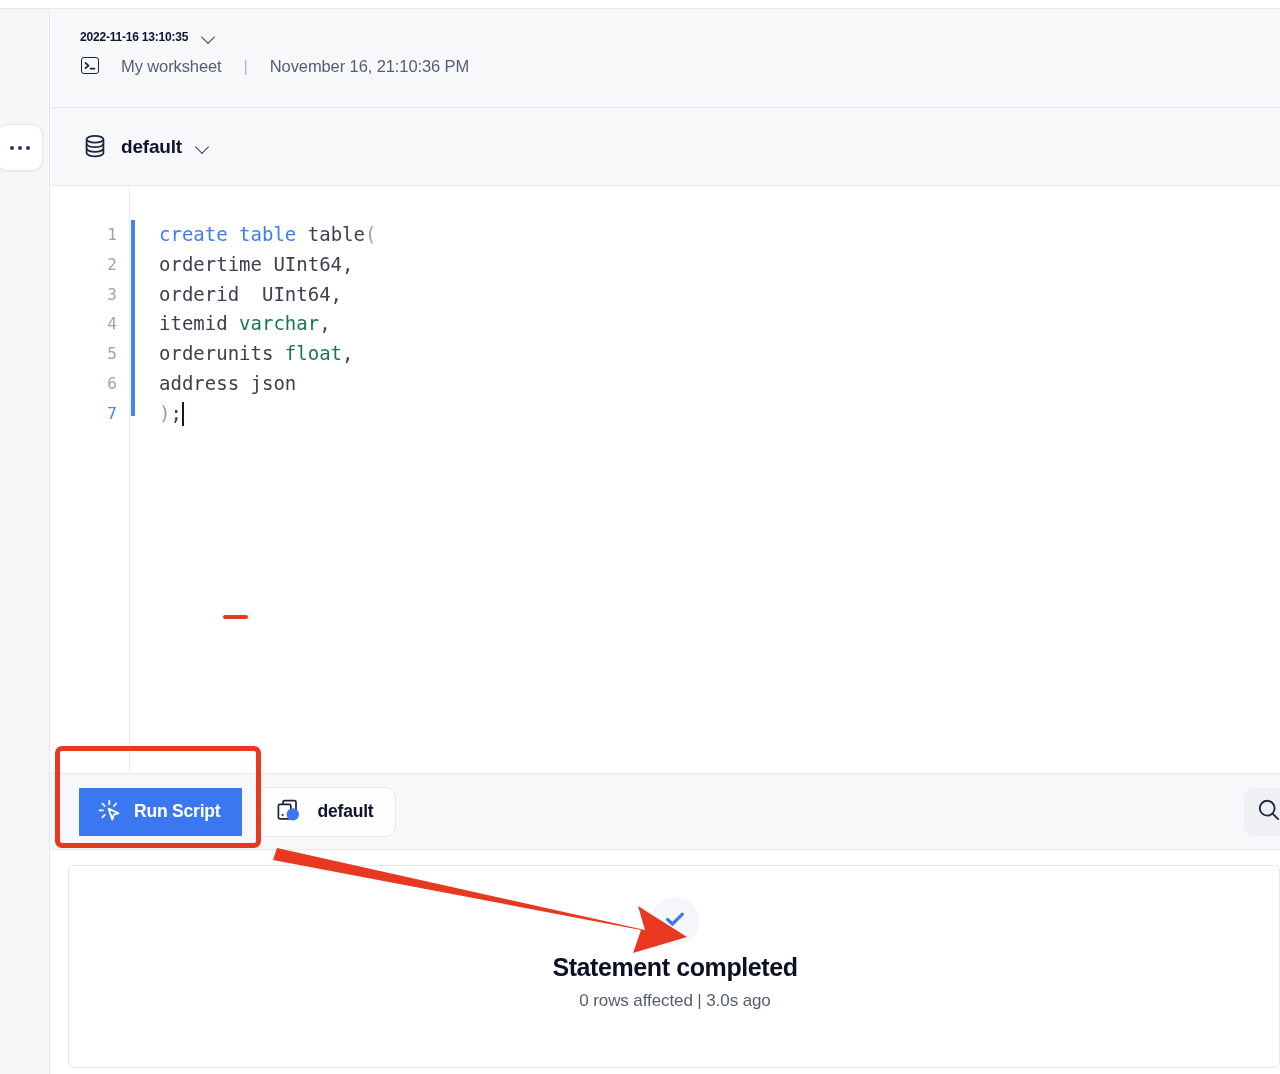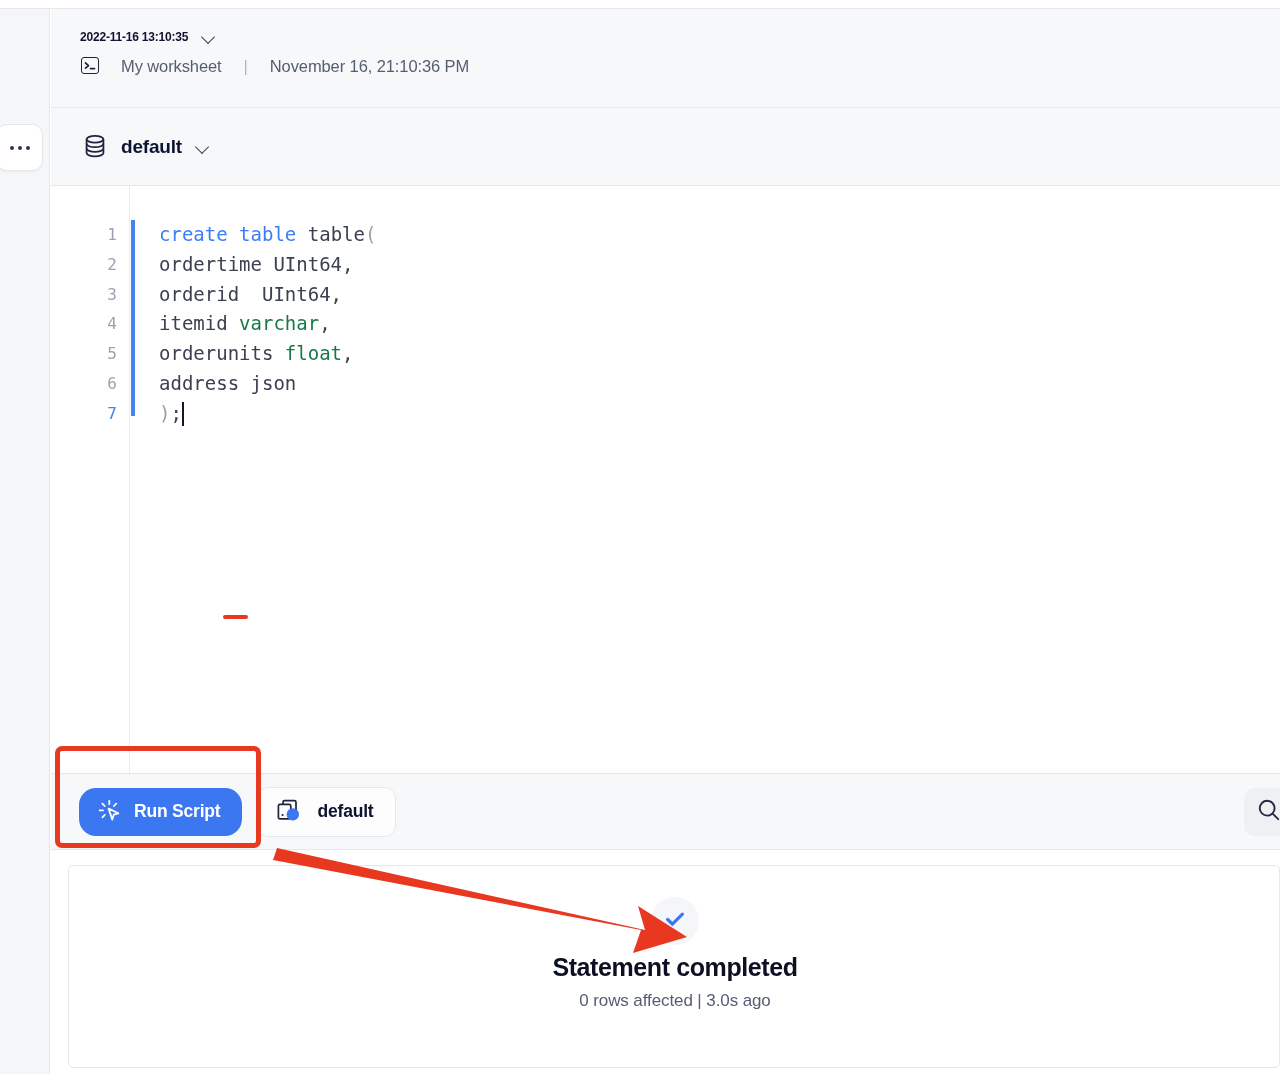--- a/index.html
+++ b/index.html
@@ -138,21 +138,21 @@
   .toolbar {
     position: absolute; left: 51px; top: 773px;
     width: 1229px; height: 77px;
     background: #f7f8fa;
     border-top: 1px solid #e4e7ec;
     border-bottom: 1px solid #e4e7ec;
     display: flex; align-items: center;
     padding-left: 28px; gap: 15px;
   }
   .run-btn {
-    height: 48px; background: #3b77f0; border: none; border-radius: 17px;
+    height: 48px; background: #3b77f0; border: none; border-radius: 1px;
     display: flex; align-items: center; gap: 12px;
     padding: 0 22px 0 18px; cursor: pointer;
   }
   .run-label { color:#fff; font-size:17.5px; font-weight:bold; letter-spacing:-0.2px; }
   .click-icon { width: 25px; height: 25px; flex: none; }
   .db-chip {
     height: 50px; background: #fdfdfe; border: 1px solid #e4e7ec;
     border-radius: 11px; display: flex; align-items: center;
     gap: 13px; padding: 0 22px 0 18px; cursor: pointer;
   }

